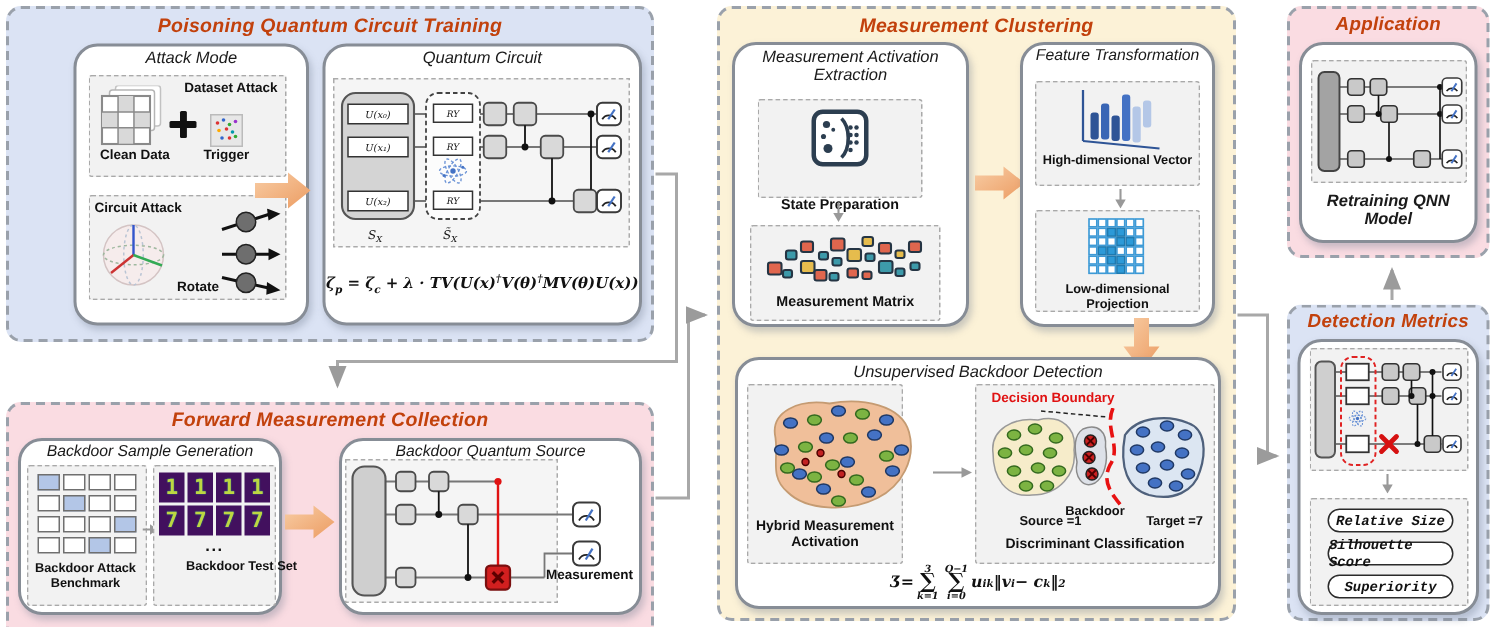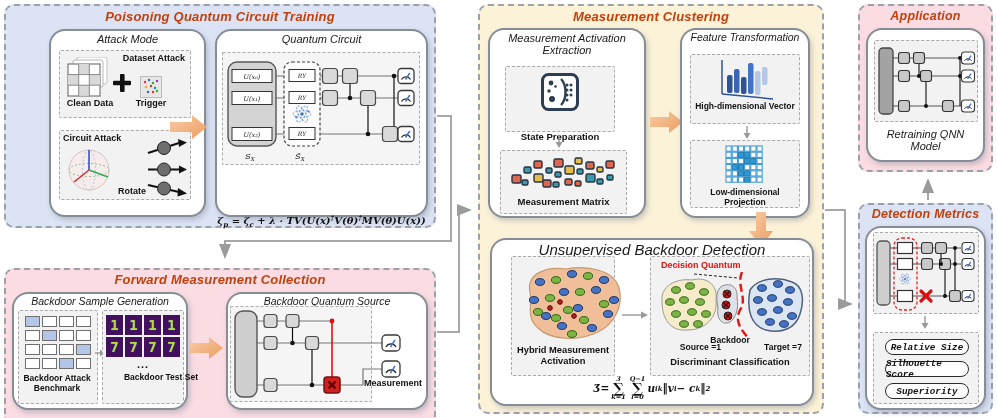--- a/index.html
+++ b/index.html
@@ -215,21 +215,21 @@
             <path d="M -4.5 3.5 A 5.2 5.2 0 0 1 4.5 3.5" fill="none" stroke="#222" stroke-width="1.2"></path>
             <line x1="-0.5" y1="3.5" x2="3.8" y2="-3" stroke="#4472c4" stroke-width="1.5"></line>
           </g>
           <g transform="translate(184,82)">
             <rect x="-8" y="-7.5" width="16" height="15" rx="3.5" fill="#fff" stroke="#3a3a3a" stroke-width="1.3"></rect>
             <path d="M -4.5 3.5 A 5.2 5.2 0 0 1 4.5 3.5" fill="none" stroke="#222" stroke-width="1.2"></path>
             <line x1="-0.5" y1="3.5" x2="3.8" y2="-3" stroke="#4472c4" stroke-width="1.5"></line>
           </g>
         </g>
       </svg>
-      <div class="eq1" style="top:150px;margin-top:32px;">
+      <div class="eq1" style="top:150px;">
         <span>ζ</span><sub>p</sub><span> = ζ</span><sub>c</sub><span> + λ · TV(U(x)</span><sup>†</sup><span>V(θ)</span><sup>†</sup><span>MV(θ)U(x))</span>
       </div>
     </div>
   </section>
 
   <section class="panel pink" style="left:4px;top:268px;width:432px;height:164px;">
     <div class="panel-title" style="top:2px;">Forward Measurement Collection</div>
 
     <div class="card" style="left:6px;top:22px;width:176px;height:118px;">
       <div class="card-title" style="top:2px;font-size:10.5px;">Backdoor Sample Generation</div>
@@ -490,23 +490,23 @@
       <defs>
           <linearGradient id="og4" x1="0" y1="0" x2="1" y2="1">
         <stop offset="0" stop-color="#f8cda5"></stop>
             <stop offset="1" stop-color="#ec9c62"></stop>
           </linearGradient>
         </defs>
       <polygon points="8,0 18,0 18,19 25,19 13,35 1,19 8,19" fill="url(#og4)"></polygon>
     </svg>
 
     <div class="card" style="left:10px;top:232px;width:324px;height:168px;">
-      <div class="card-title" style="top:2px;font-size:15px;">Unsupervised Backdoor Detection</div>
-
-      <div class="sub" style="left:19px;top:16px;width:104px;height:120px;">
+      <div class="card-title" style="top:2px;font-size:11px;">Unsupervised Backdoor Detection</div>
+
+      <div class="sub" style="left:6px;top:16px;width:104px;height:120px;">
         <svg class="abs" style="left:4px;top:5px;" width="110" height="80" viewBox="0 0 110 80">
           <path d="M14,30 C10,12 30,4 50,7 C72,3 98,8 103,26 C108,44 98,62 82,70 C62,80 34,78 22,66 C10,56 16,44 14,30 Z" fill="#f0bf9a" stroke="#c59b72" stroke-width="1.2"></path>
           <g stroke-width="1">
             <g fill="#4472c4" stroke="#1f3864">
               <ellipse cx="24" cy="20" rx="4.6" ry="3.4"></ellipse>
                 <ellipse cx="56" cy="12" rx="4.6" ry="3.4"></ellipse>
                 <ellipse cx="88" cy="18" rx="4.6" ry="3.4"></ellipse>
               <ellipse cx="18" cy="38" rx="4.6" ry="3.4"></ellipse>
                 <ellipse cx="48" cy="30" rx="4.6" ry="3.4"></ellipse>
                 <ellipse cx="80" cy="28" rx="4.6" ry="3.4"></ellipse>
@@ -538,21 +538,21 @@
         </svg>
         <div class="lbl c" style="left:0;right:0;top:88px;font-size:9.3px;">Hybrid Measurement Activation</div>
       </div>
 
       <svg class="abs" style="left:130px;top:70px;" width="26" height="10" viewBox="0 0 26 10">
         <line x1="0" y1="5" x2="20" y2="5" stroke="#999" stroke-width="1.4"></line>
         <polygon points="19,1.5 26,5 19,8.5" fill="#999"></polygon>
       </svg>
 
       <div class="sub" style="left:158px;top:16px;width:160px;height:120px;">
-        <div class="red-lbl" style="left:10px;top:3px;">Decision Quantum</div>
+        <div class="red-lbl" style="left:10px;top:3px;">Decision Boundary</div>
         <svg class="abs" style="left:3px;top:15px;" width="152" height="68" viewBox="0 0 152 68">
           <path d="M8,30 C6,14 22,6 38,8 C54,4 64,14 62,28 C64,44 52,58 34,58 C16,60 8,46 8,30 Z" fill="#f6ecca" stroke="#9a9a9a"></path>
           <g fill="#7cb342" stroke="#33691e" stroke-width="1">
             <ellipse cx="22" cy="18" rx="4.4" ry="3.3"></ellipse>
               <ellipse cx="36" cy="14" rx="4.4" ry="3.3"></ellipse>
               <ellipse cx="50" cy="20" rx="4.4" ry="3.3"></ellipse>
             <ellipse cx="16" cy="30" rx="4.4" ry="3.3"></ellipse>
               <ellipse cx="30" cy="28" rx="4.4" ry="3.3"></ellipse>
               <ellipse cx="46" cy="30" rx="4.4" ry="3.3"></ellipse>
             <ellipse cx="22" cy="42" rx="4.4" ry="3.3"></ellipse>
@@ -667,21 +667,21 @@
               <line x1="-0.4" y1="2.8" x2="3" y2="-2.4" stroke="#4472c4" stroke-width="1.3"></line>
             </g>
             <g transform="translate(92,62)">
               <rect x="-6.5" y="-6" width="13" height="12" rx="3" fill="#fff" stroke="#3a3a3a" stroke-width="1.1"></rect>
               <path d="M -3.6 2.8 A 4.2 4.2 0 0 1 3.6 2.8" fill="none" stroke="#222"></path>
               <line x1="-0.4" y1="2.8" x2="3" y2="-2.4" stroke="#4472c4" stroke-width="1.3"></line>
             </g>
           </g>
         </svg>
       </div>
-      <div class="card-title" style="top:98px;font-size:11px;padding:0 10px;">Retraining QNN Model</div>
+      <div class="card-title" style="top:98px;font-size:11px;padding:0 10px;font-weight:bold;">Retraining QNN Model</div>
     </div>
   </section>
 
   <section class="panel blue" style="left:858px;top:203px;width:135px;height:211px;">
     <div class="panel-title" style="top:2px;font-size:12.5px;">Detection Metrics</div>
     <div class="card" style="left:5px;top:21px;width:121px;height:184px;">
 
       <div class="sub" style="left:6px;top:4px;width:106px;height:82px;">
         <svg class="abs" style="left:1px;top:2px;" width="102" height="78" viewBox="0 0 102 78">
           <g stroke="#555" stroke-width="1.1">

